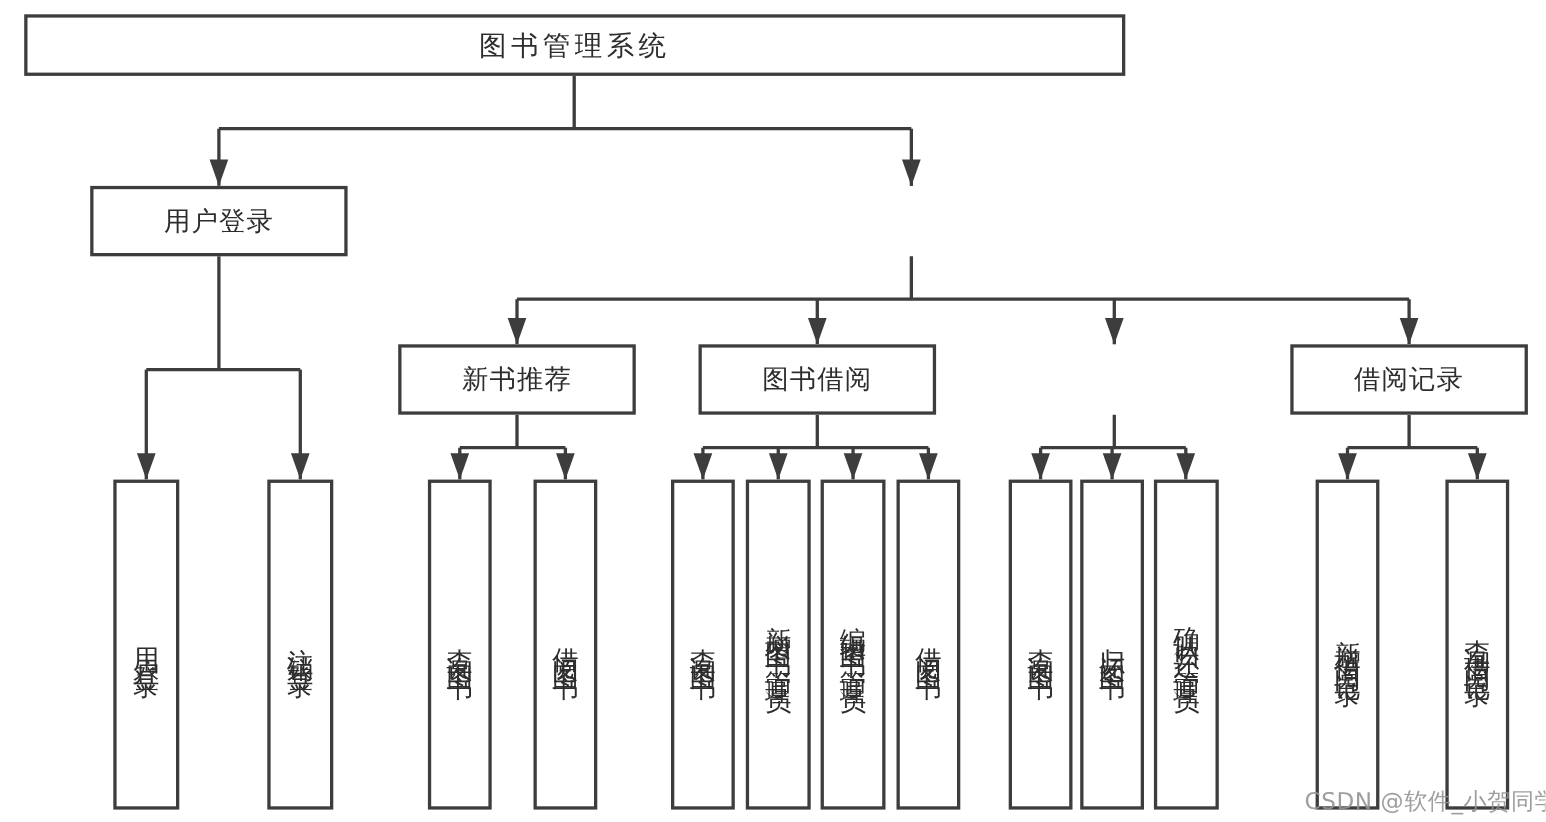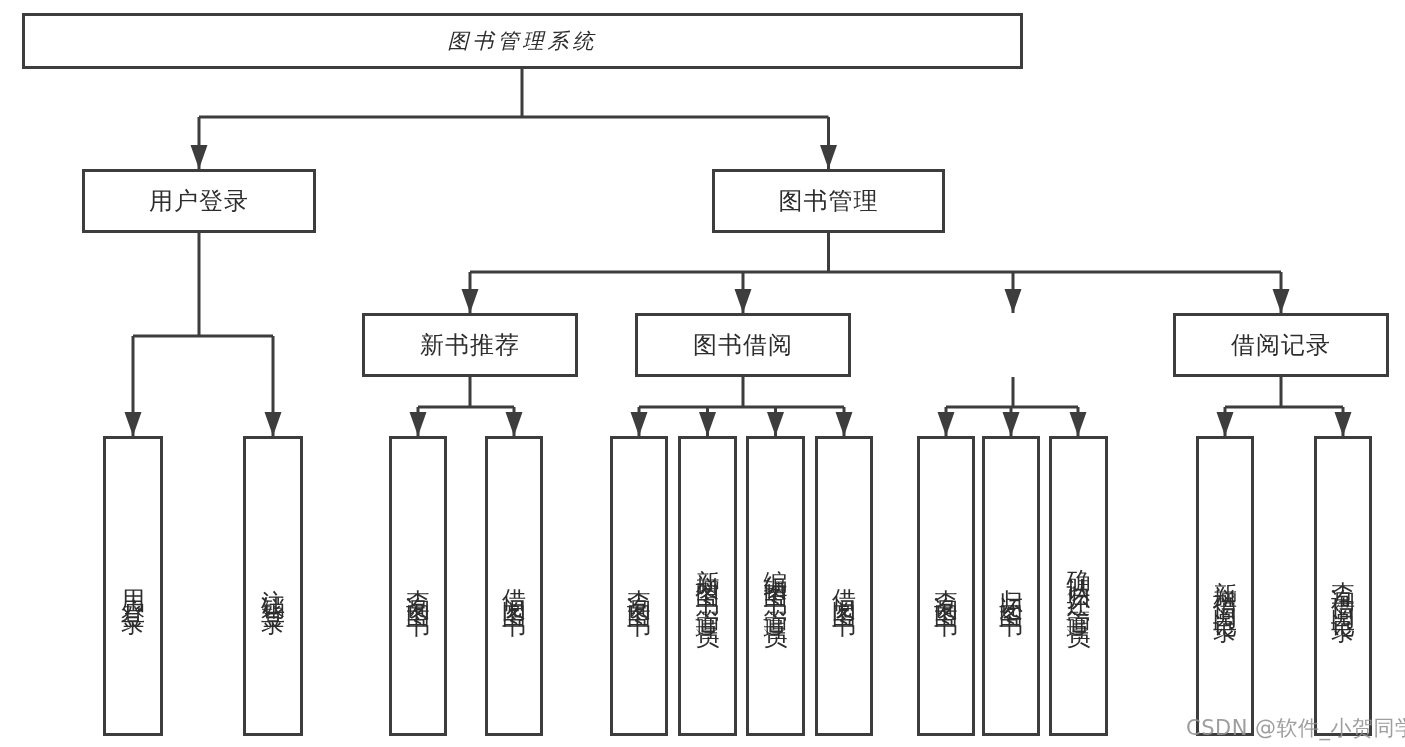--- a/index.html
+++ b/index.html
@@ -37,23 +37,22 @@
     display: flex;
     align-items: center;
     justify-content: center;
     z-index: 1;
   }
   .h-node {
     font-size: 24px;
     letter-spacing: 1px;
   }
   .root-node {
-    font-size: 21px;
+    font-size: 25px;
     letter-spacing: 4px;
-    font-style: italic;
   }
   .v-node {
     writing-mode: vertical-rl;
     text-orientation: mixed;
     font-size: 24px;
     letter-spacing: 8px;
     line-height: 1;
   }
   .watermark {
     position: absolute;
@@ -122,21 +121,20 @@
     <g>
       <path class="line" d="M1281 377 V407 M1225 407 H1343"></path>
       <line class="line" x1="1225" y1="407" x2="1225" y2="436" marker-end="url(#arrowhead)"></line>
       <line class="line" x1="1343" y1="407" x2="1343" y2="436" marker-end="url(#arrowhead)"></line>
     </g>
   </svg>
 
   <div class="node h-node root-node" style="left:22px; top:13px; width:1001px; height:56px;">图书管理系统</div>
 
   <div class="node h-node" style="left:82px; top:169px; width:234px; height:64px;">用户登录</div>
-  <div class="node h-node" style="left:712px; top:169px; width:233px; height:64px;">图书管理</div>
 
   <div class="node h-node" style="left:362px; top:313px; width:216px; height:64px;">新书推荐</div>
   <div class="node h-node" style="left:635px; top:313px; width:216px; height:64px;">图书借阅</div>
   <div class="node h-node" style="left:1173px; top:313px; width:216px; height:64px;">借阅记录</div>
 
   <div class="node v-node" style="left:103px; top:436px; width:60px; height:300px;">用户登录</div>
   <div class="node v-node" style="left:243px; top:436px; width:60px; height:300px;">注销登录</div>
 
   <div class="node v-node" style="left:389px; top:436px; width:58px; height:300px;">查询图书</div>
   <div class="node v-node" style="left:485px; top:436px; width:58px; height:300px;">借阅图书</div>

